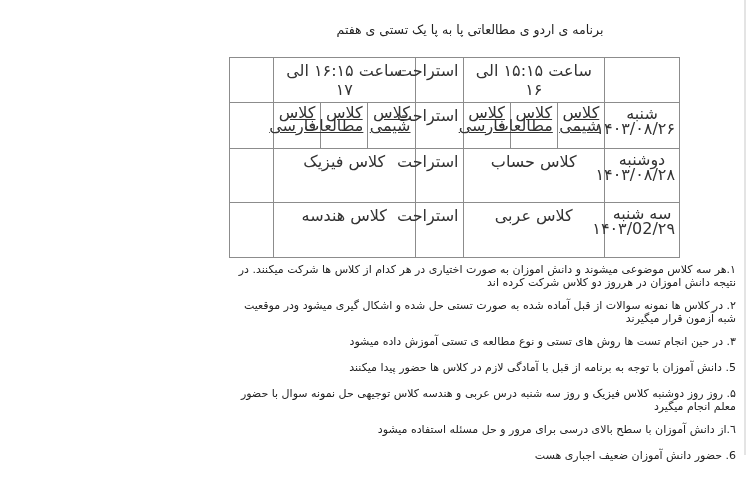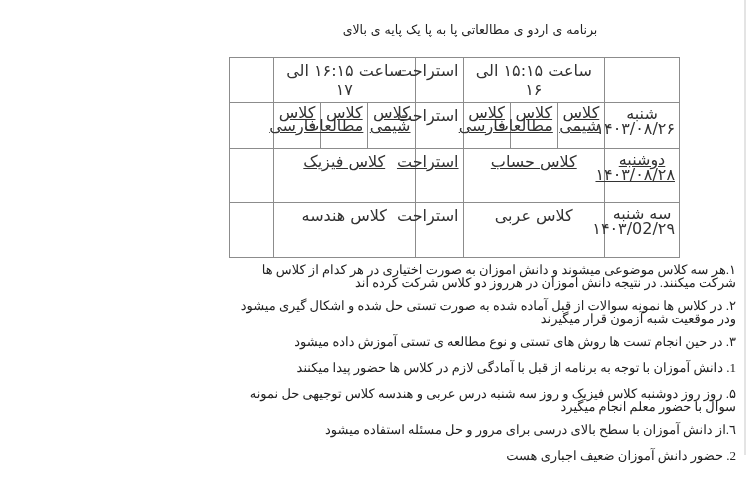--- a/index.html
+++ b/index.html
@@ -48,47 +48,46 @@
       font-size: 16px;
       padding: 3px 4px;
       color: #333;
     }
     .c-day { width: 66px; text-align: center; font-size: 10.5px; line-height: 15px; }
     .c-sub { width: 39px; text-align: center; line-height: 13px; text-decoration: underline; }
     .c-break { width: 39px; text-align: left; font-size: 9.5px; margin-top: 20px; }
     .c-trail { width: 35px; }
     .row-head td { height: 24px; }
     .row-1 td { height: 39px; }
-    .row-2 td { height: 47px; text-decoration: underline; }
+    .row-2 td { height: 47px; }
     .row-3 td { height: 48px; }
     .slot-head { text-align: center; font-size: 12px; padding-top: 2px; }
     .merged { text-align: center; font-size: 11.5px; padding-top: 4px; }
     .notes {
       position: absolute;
       left: 228px;
       top: 263px;
       width: 508px;
       direction: rtl;
       text-align: right;
-      font-size: 13px;
+      font-size: 11px;
       line-height: 13px;
       color: #222;
-      font-family: Liberation Serif, serif;
     }
     .note {
       margin: 0 0 10px 0;
     }
     .note.single { margin-bottom: 13px; }
   </style>
 </head>
 <body>
 
 <div class="page-edge"></div>
 
-<div class="title">برنامه ی اردو ی مطالعاتی پا به پا یک پایه ی بالای</div>
+<div class="title">برنامه ی اردو ی مطالعاتی پا به پا یک تستی ی هفتم</div>
 
 <table class="schedule">
   <tbody>
       <tr class="row-head">
     <td class="c-day"></td>
     <td class="slot-head" colspan="3">ساعت ۱۵:۱۵ الی ۱۶</td>
     <td class="c-break">استراحت</td>
     <td class="slot-head" colspan="3">ساعت ۱۶:۱۵ الی ۱۷</td>
     <td class="c-trail"></td>
   </tr>
@@ -129,17 +128,17 @@
     <td class="merged" colspan="3">کلاس هندسه</td>
     <td class="c-trail"></td>
   </tr>
 </tbody>
   </table>
 
 <div class="notes">
   <p class="note">۱.هر سه کلاس موضوعی میشوند و دانش اموزان به صورت اختیاری در هر کدام از کلاس ها شرکت میکنند. در نتیجه دانش اموزان در هرروز دو کلاس شرکت کرده اند</p>
   <p class="note">۲. در کلاس ها نمونه سوالات از قبل آماده شده به صورت تستی حل شده و اشکال گیری میشود ودر موقعیت شبه آزمون قرار میگیرند</p>
   <p class="note single">۳. در حین انجام تست ها  روش های تستی و نوع مطالعه ی تستی آموزش داده میشود</p>
-  <p class="note single">1. دانش آموزان با توجه به برنامه   از قبل با آمادگی لازم در کلاس ها حضور پیدا میکنند</p>
+  <p class="note single">5. دانش آموزان با توجه به برنامه   از قبل با آمادگی لازم در کلاس ها حضور پیدا میکنند</p>
   <p class="note">۵. روز  روز دوشنبه کلاس فیزیک و روز سه شنبه  درس عربی و هندسه کلاس توجیهی حل نمونه سوال با حضور معلم انجام میگیرد</p>
   <p class="note single">٦.از دانش آموزان با سطح بالای درسی برای مرور و حل مسئله استفاده میشود</p>
-  <p class="note single">2. حضور دانش آموزان ضعیف اجباری هست</p>
+  <p class="note single">6. حضور دانش آموزان ضعیف اجباری هست</p>
 </div>
 
 </body></html>

